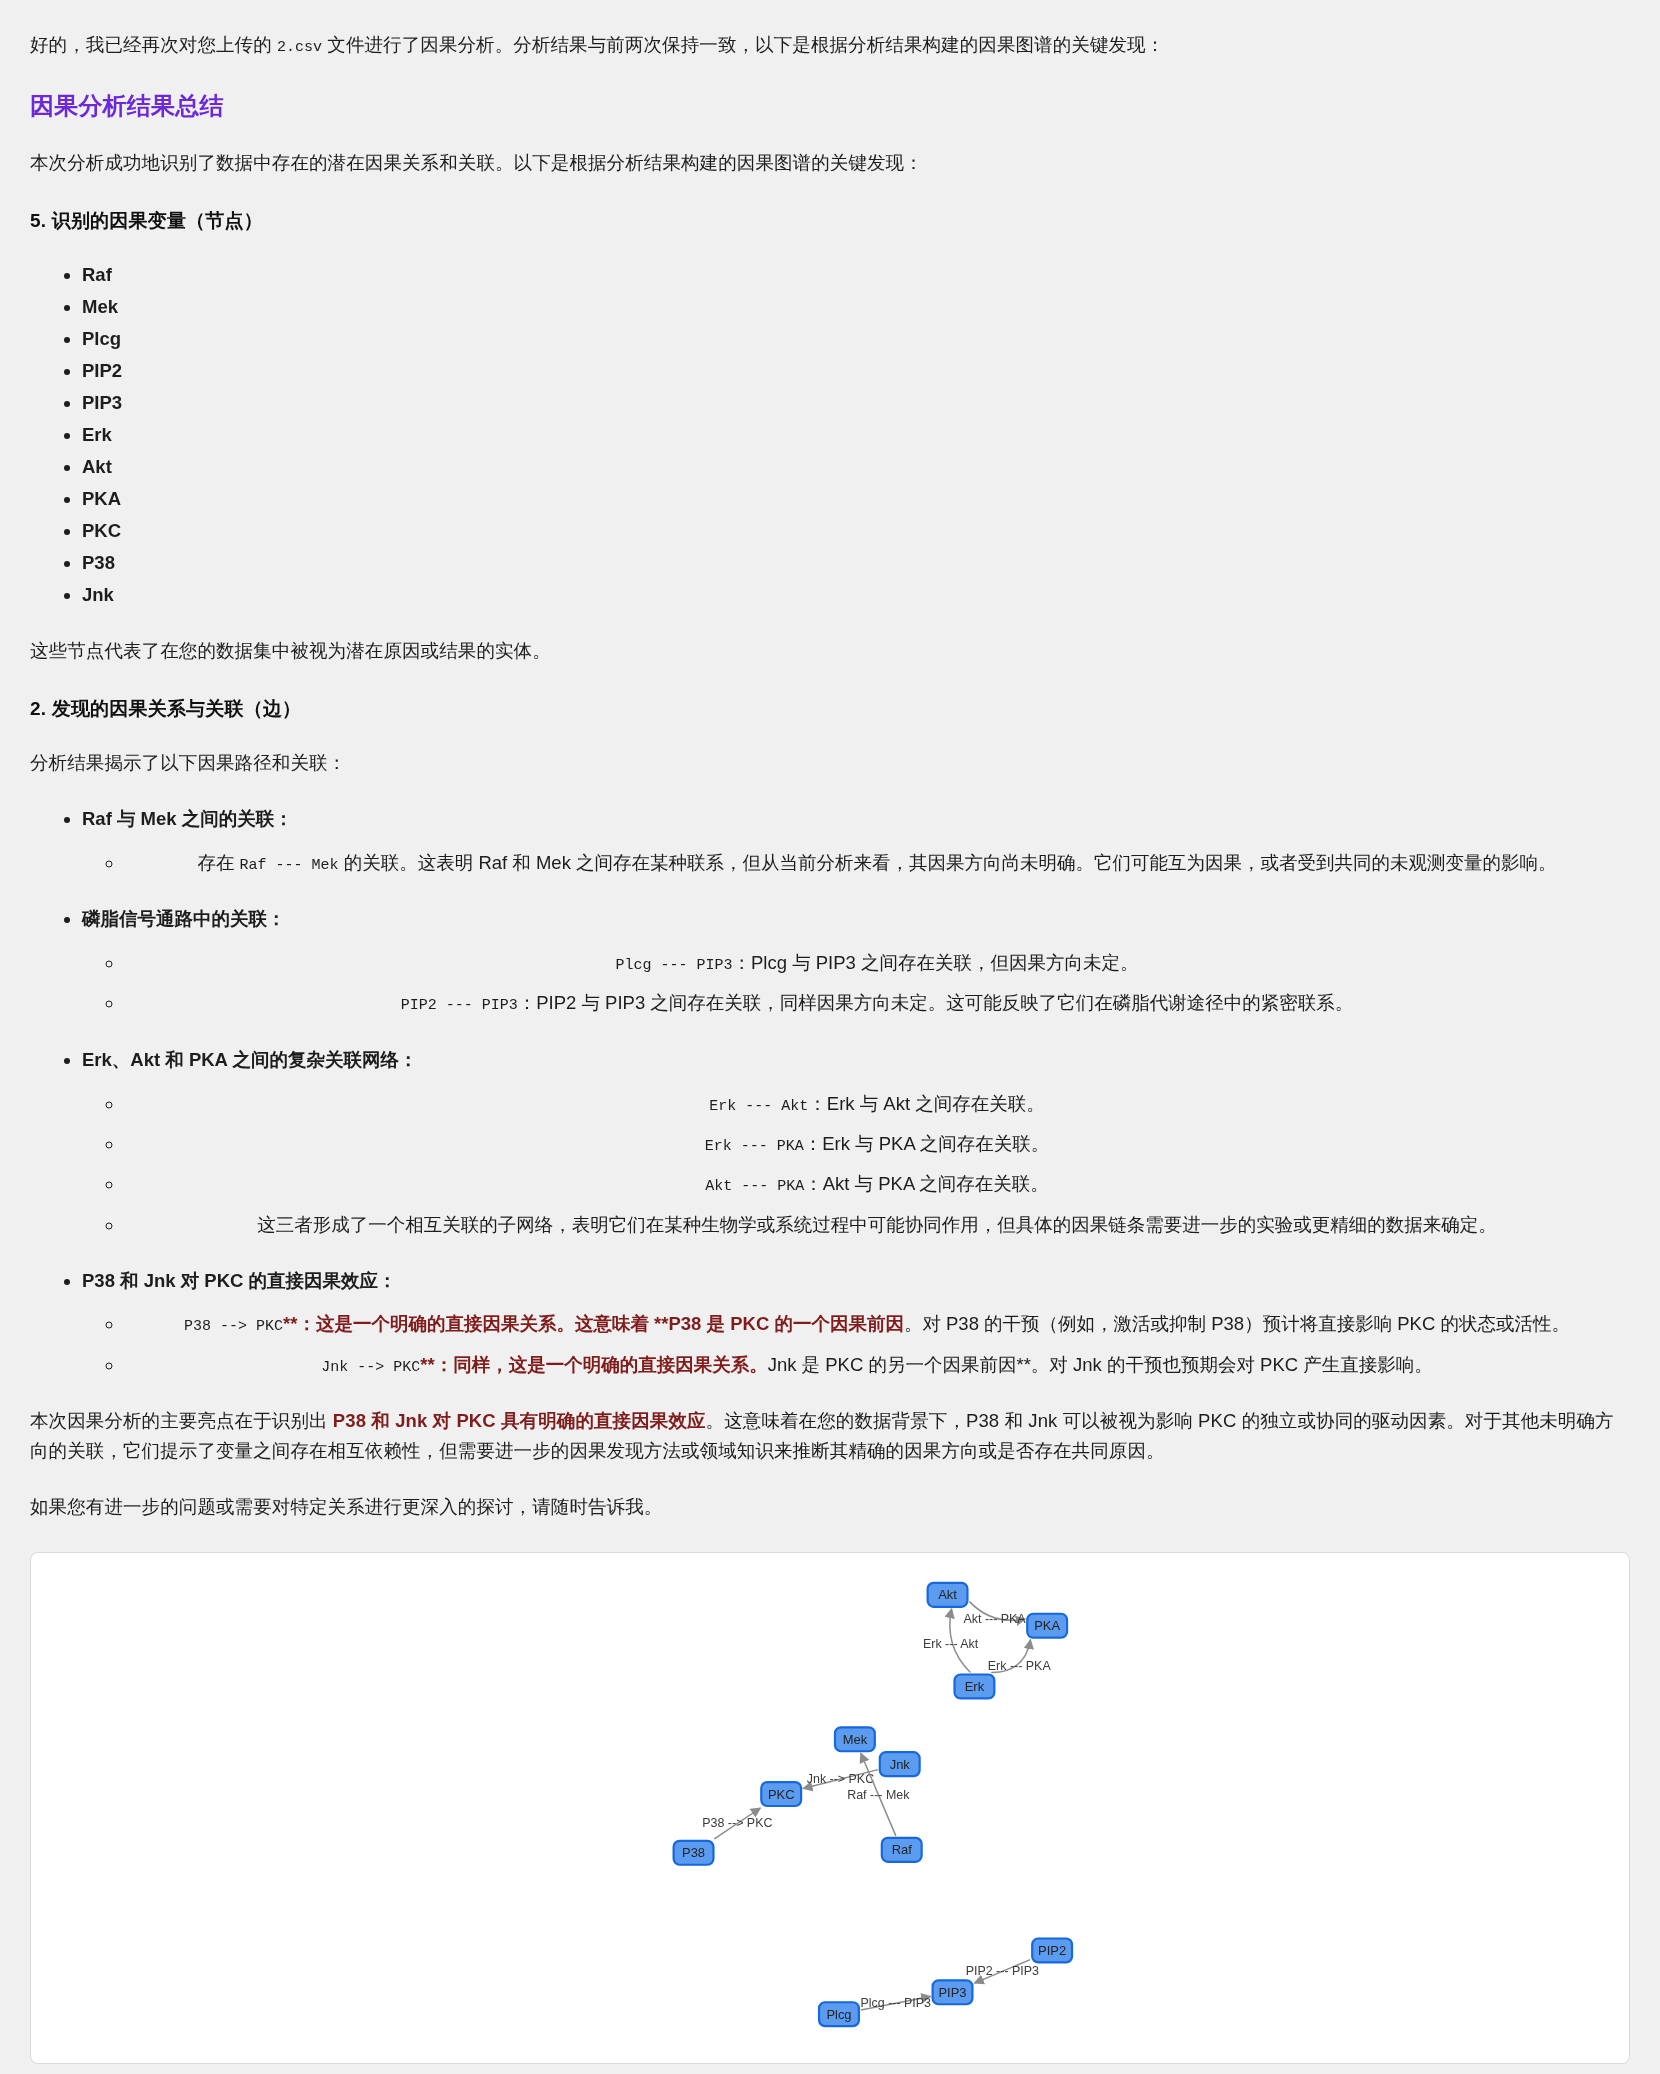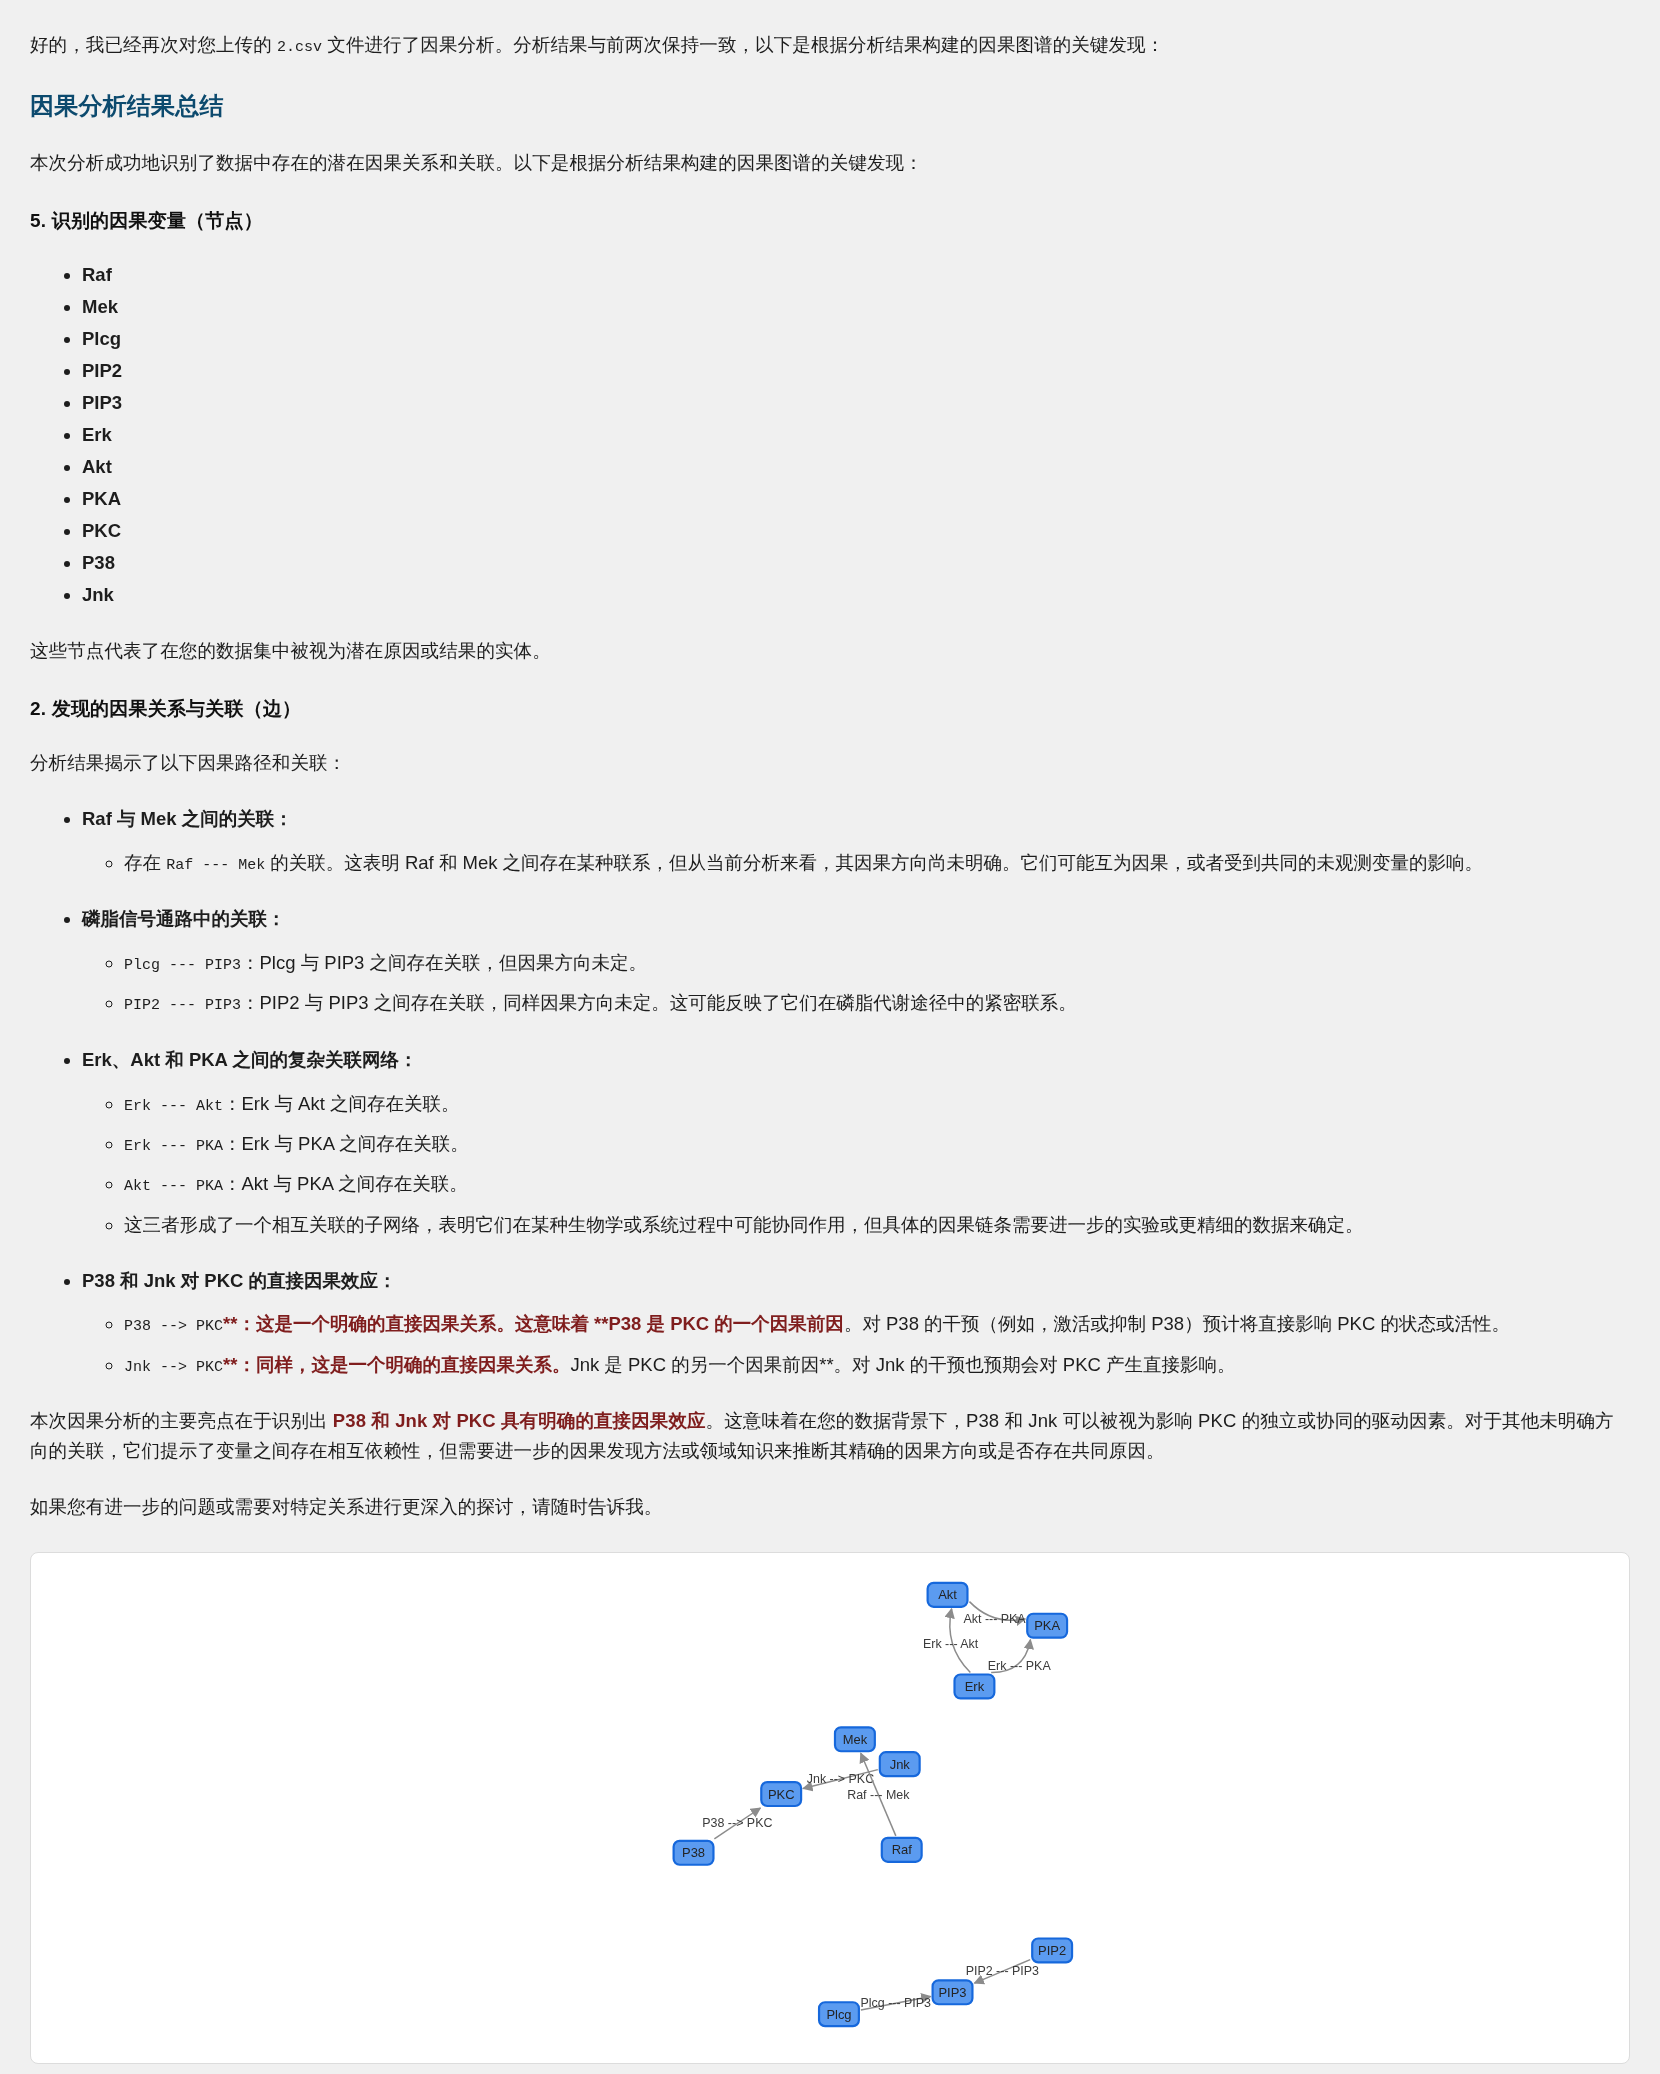--- a/index.html
+++ b/index.html
@@ -21,21 +21,21 @@
     font-size:18.5px;
     line-height:1.62;
     margin:0 0 26px 0;
     color:#1d1d1d;
     letter-spacing:0.1px;
   }
   h2.h2 {
     font-size:24px;
     font-weight:700;
     margin:30px 0 26px 0;
-    color:#0c4a6e;
+    color:#6d28d9;
     letter-spacing:0.2px;
   }
   h3.h3 {
     font-size:19px;
     font-weight:700;
     margin:30px 0 26px 0;
     color:#101010;
     letter-spacing:0.2px;
   }
   ul.lvl1 {
@@ -49,20 +49,21 @@
     margin:0 0 4px 0;
     color:#1d1d1d;
   }
   ul.lvl1 > li.node-item { font-weight:700; margin-bottom:2px; }
   ul.lvl1 > li.rel-head { font-weight:700; margin-top:0; margin-bottom:6px; }
 
   ul.lvl2 {
     margin:14px 0 22px 0;
     padding-left:42px;
     list-style-type:circle;
+    text-align:center;
   }
   ul.lvl2 > li {
     font-size:18.5px;
     line-height:1.62;
     font-weight:400;
     margin:0 0 10px 0;
     color:#1d1d1d;
   }
   code {
     font-family:"Liberation Mono","DejaVu Sans Mono",monospace;

